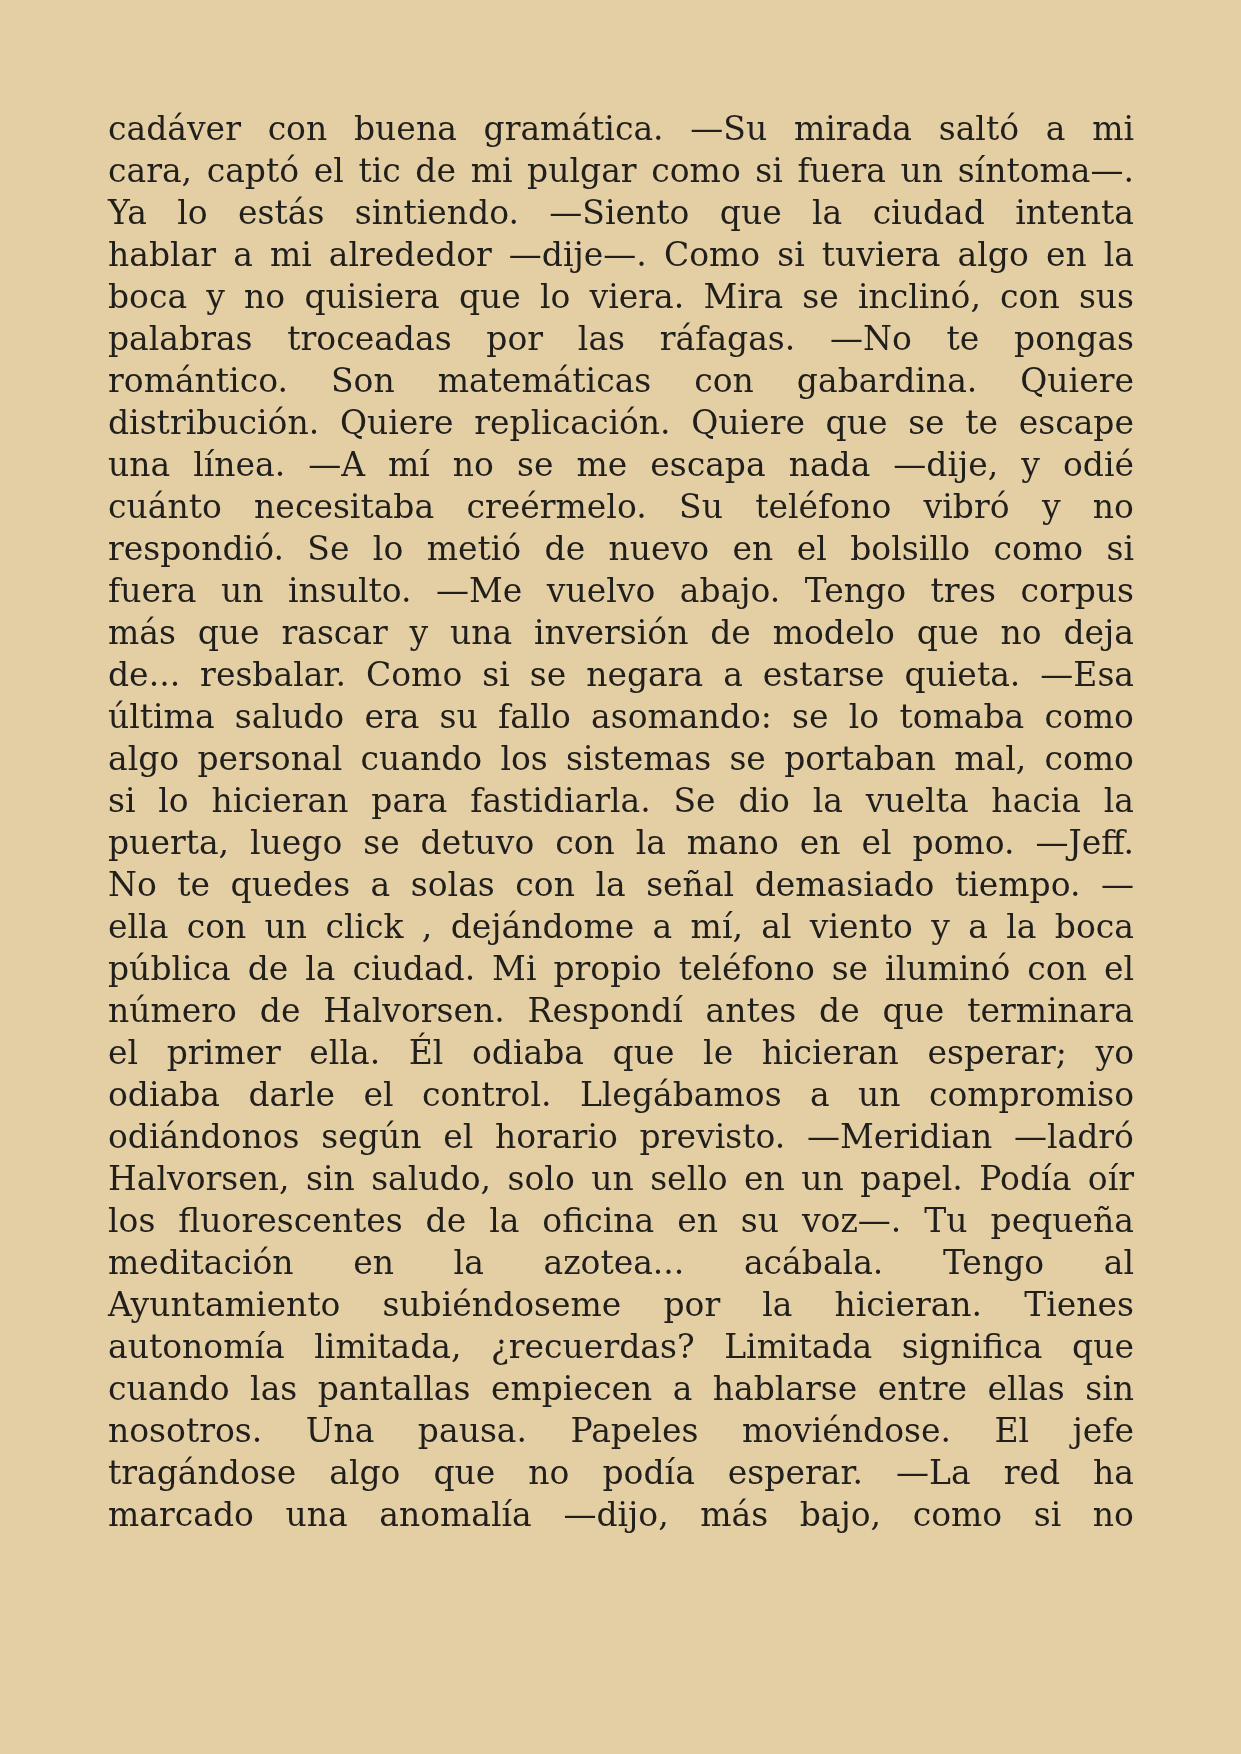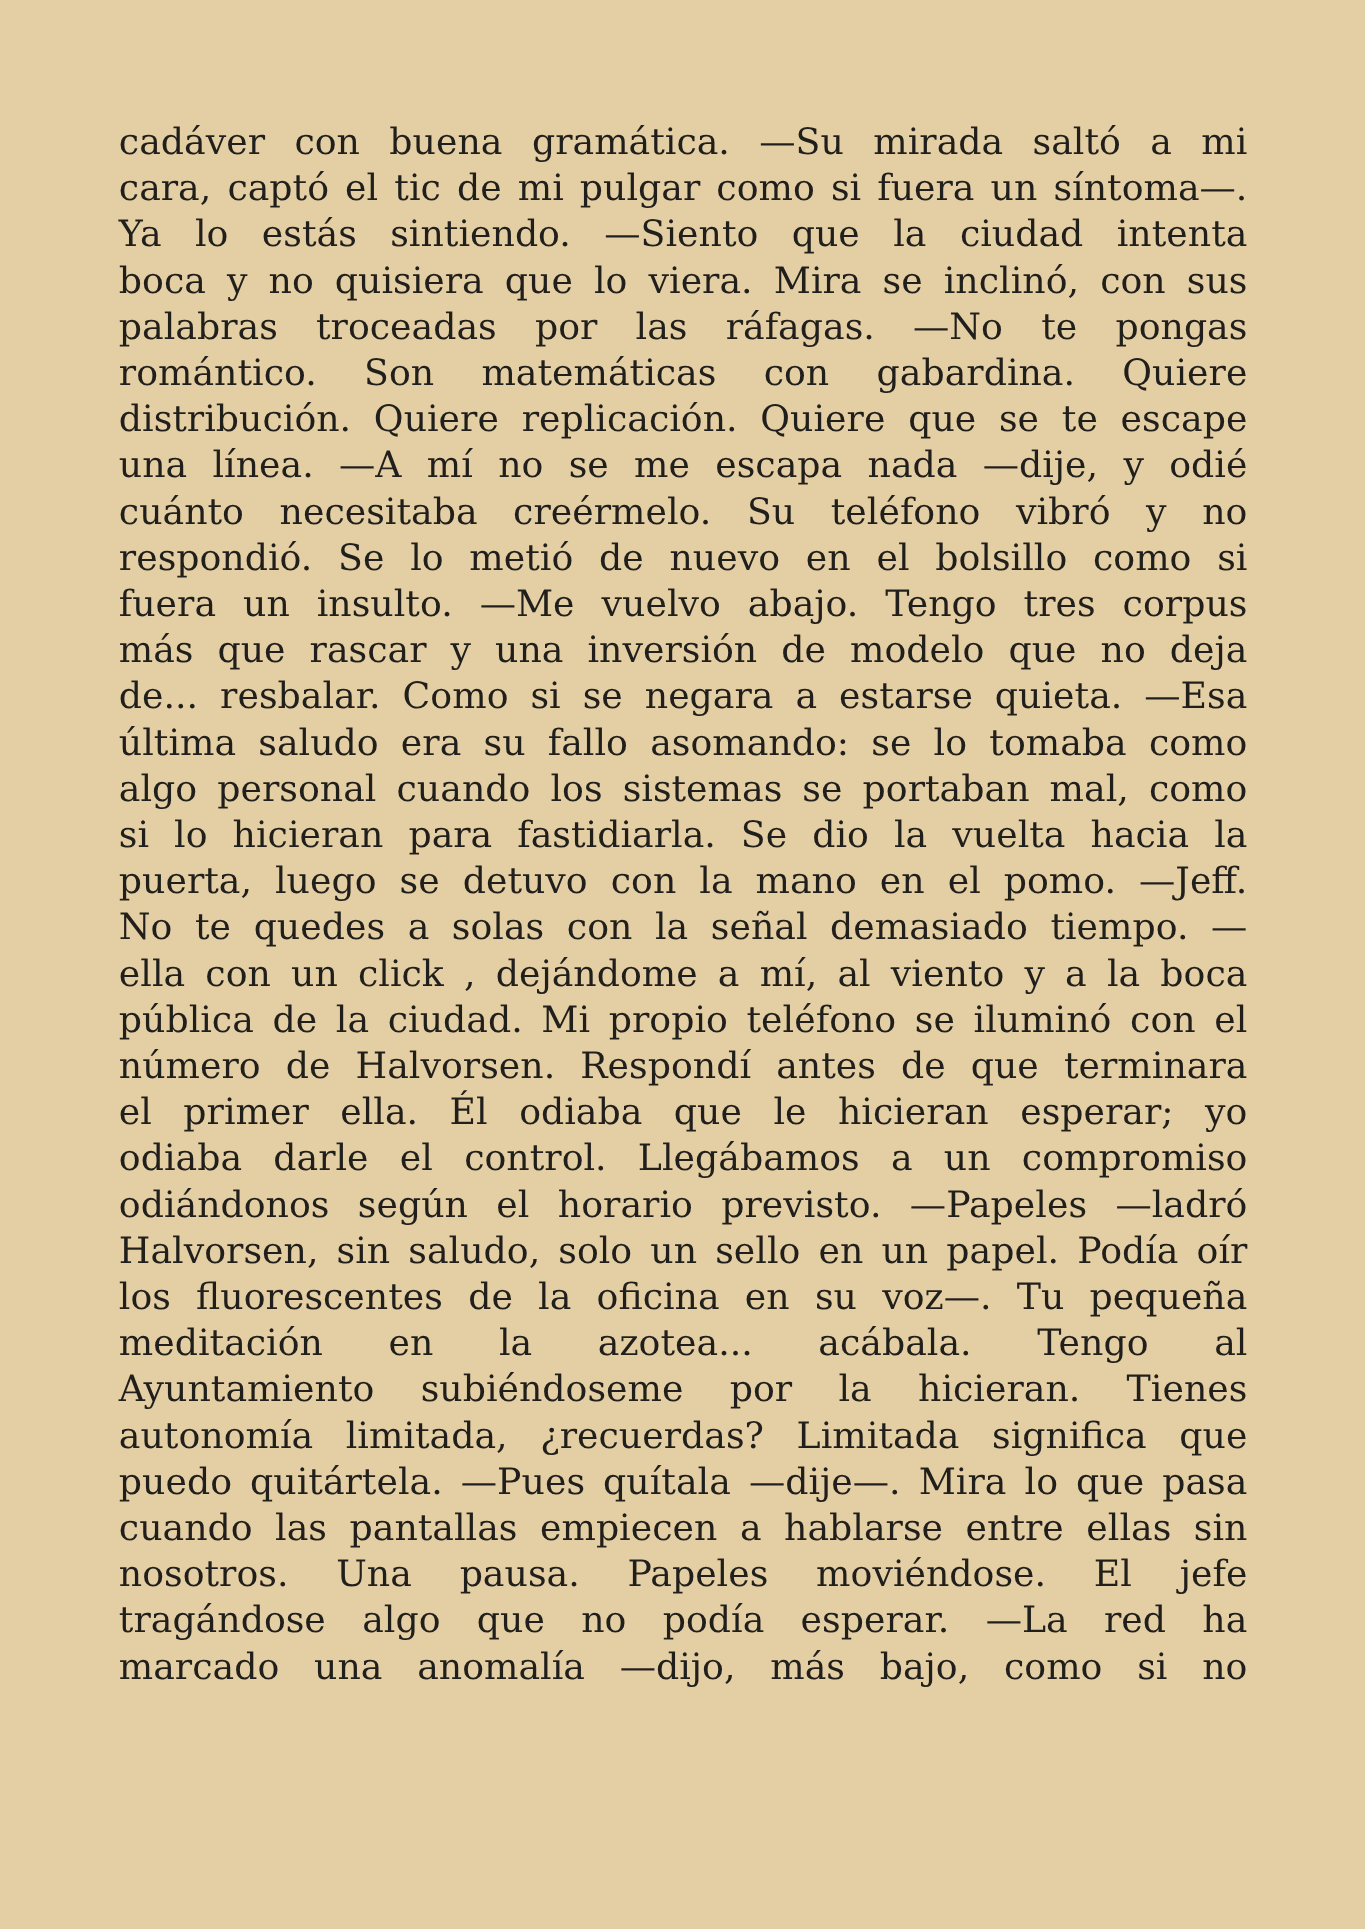--- a/index.html
+++ b/index.html
@@ -37,45 +37,45 @@
   }
 </style>
 </head>
 <body>
 
 <div class="page">
   <div class="text-block">
       <div class="text-line">cadáver con buena gramática. —Su mirada saltó a mi</div>
       <div class="text-line">cara, captó el tic de mi pulgar como si fuera un síntoma—.</div>
       <div class="text-line">Ya lo estás sintiendo. —Siento que la ciudad intenta</div>
+      <div class="text-line">hablar a mi alrededor —dije—. Como si tuviera algo en la</div>
       <div class="text-line">boca y no quisiera que lo viera. Mira se inclinó, con sus</div>
       <div class="text-line">palabras troceadas por las ráfagas. —No te pongas</div>
       <div class="text-line">romántico. Son matemáticas con gabardina. Quiere</div>
       <div class="text-line">distribución. Quiere replicación. Quiere que se te escape</div>
       <div class="text-line">una línea. —A mí no se me escapa nada —dije, y odié</div>
       <div class="text-line">cuánto necesitaba creérmelo. Su teléfono vibró y no</div>
       <div class="text-line">respondió. Se lo metió de nuevo en el bolsillo como si</div>
       <div class="text-line">fuera un insulto. —Me vuelvo abajo. Tengo tres corpus</div>
       <div class="text-line">más que rascar y una inversión de modelo que no deja</div>
       <div class="text-line">de... resbalar. Como si se negara a estarse quieta. —Esa</div>
       <div class="text-line">última saludo era su fallo asomando: se lo tomaba como</div>
       <div class="text-line">algo personal cuando los sistemas se portaban mal, como</div>
       <div class="text-line">si lo hicieran para fastidiarla. Se dio la vuelta hacia la</div>
       <div class="text-line">puerta, luego se detuvo con la mano en el pomo. —Jeff.</div>
       <div class="text-line">No te quedes a solas con la señal demasiado tiempo. —</div>
       <div class="text-line">ella con un click , dejándome a mí, al viento y a la boca</div>
       <div class="text-line">pública de la ciudad. Mi propio teléfono se iluminó con el</div>
       <div class="text-line">número de Halvorsen. Respondí antes de que terminara</div>
       <div class="text-line">el primer ella. Él odiaba que le hicieran esperar; yo</div>
       <div class="text-line">odiaba darle el control. Llegábamos a un compromiso</div>
-      <div class="text-line">odiándonos según el horario previsto. —Papeles —ladró</div>
+      <div class="text-line">odiándonos según el horario previsto. —Meridian —ladró</div>
       <div class="text-line">Halvorsen, sin saludo, solo un sello en un papel. Podía oír</div>
       <div class="text-line">los fluorescentes de la oficina en su voz—. Tu pequeña</div>
       <div class="text-line">meditación en la azotea... acábala. Tengo al</div>
       <div class="text-line">Ayuntamiento subiéndoseme por la hicieran. Tienes</div>
       <div class="text-line">autonomía limitada, ¿recuerdas? Limitada significa que</div>
-      <div class="text-line">puedo quitártela. —Pues quítala —dije—. Mira lo que pasa</div>
       <div class="text-line">cuando las pantallas empiecen a hablarse entre ellas sin</div>
       <div class="text-line">nosotros. Una pausa. Papeles moviéndose. El jefe</div>
       <div class="text-line">tragándose algo que no podía esperar. —La red ha</div>
       <div class="text-line">marcado una anomalía —dijo, más bajo, como si no</div>
     </div>
 </div>
 
 </body></html>

